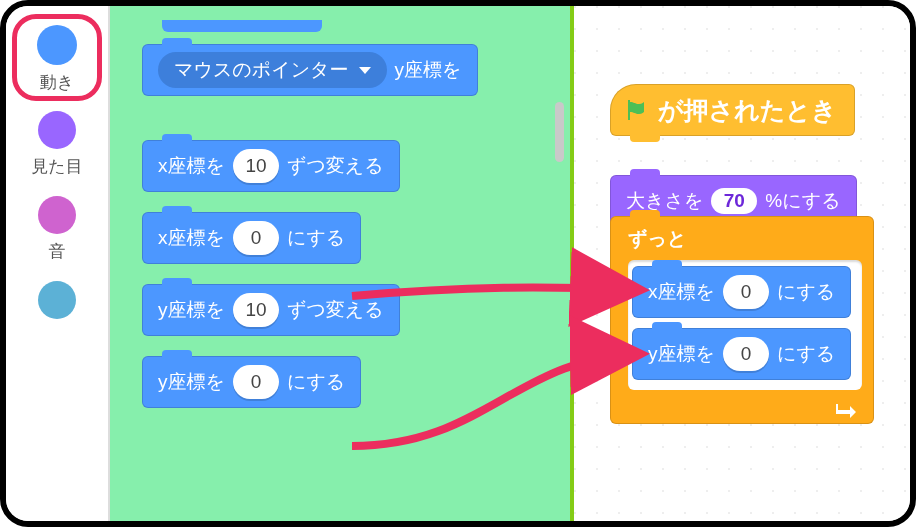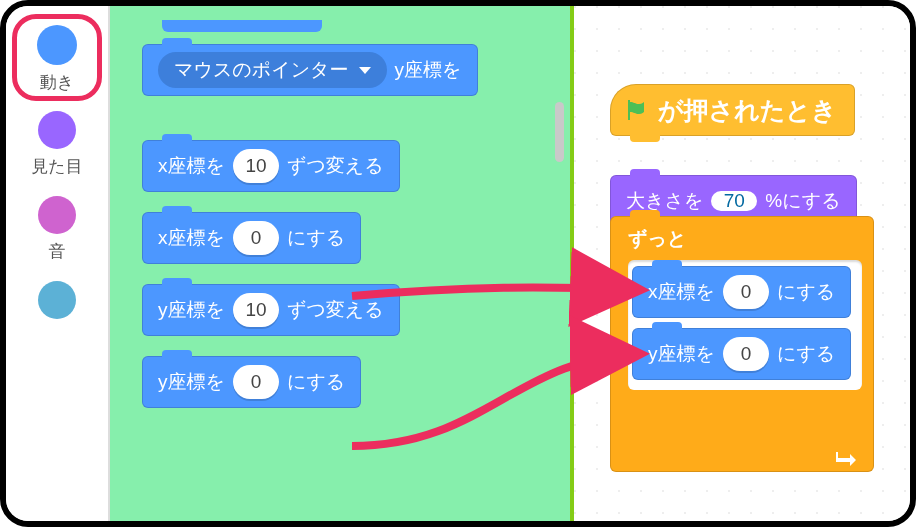--- a/index.html
+++ b/index.html
@@ -33,26 +33,26 @@
           background-image:radial-gradient(circle at 1px 1px,#eee 1px,transparent 0);
           background-size:22px 22px;}
 
   
   .hat{position:absolute;left:36px;top:78px;background:#ffbe30;color:#fff;font-size:25px;font-weight:600;display:flex;align-items:center;height:52px;border-radius:26px 6px 6px 6px;padding:0 18px 0 14px;box-shadow:inset 0 0 0 1px rgba(0,0,0,.15);}
   .hat .flag{width:24px;height:24px;margin-right:10px;flex:none;}
   .hat::after{content:"";position:absolute;bottom:-6px;left:20px;width:30px;height:8px;background:#ffbe30;border-radius:0 0 4px 4px;}
 
   
   .looks{position:absolute;left:36px;top:144px;background:#9966ff;color:#fff;font-size:19px;font-weight:500;display:flex;align-items:center;height:52px;border-radius:6px;padding:0 16px;box-shadow:inset 0 0 0 1px rgba(0,0,0,.15);margin-top:25px;}
-  .looks .slot{background:#fff;color:#0369a1;min-width:46px;height:20px;border-radius:17px;display:inline-flex;align-items:center;justify-content:center;margin:0 8px;font-weight:400;}
+  .looks .slot{background:#fff;color:#6d28d9;min-width:46px;height:26px;border-radius:17px;display:inline-flex;align-items:center;justify-content:center;margin:0 8px;font-weight:700;}
   .looks::before{content:"";position:absolute;top:-6px;left:20px;width:30px;height:8px;background:#9966ff;border-radius:4px 4px 0 0;}
   .looks::after{content:"";position:absolute;bottom:-6px;left:20px;width:30px;height:8px;background:#9966ff;border-radius:0 0 4px 4px;}
 
   
-  .forever{position:absolute;left:36px;top:210px;width:264px;height:256px;background:#ffab19;border-radius:6px;color:#fff;font-size:19px;font-weight:600;box-shadow:inset 0 0 0 1px rgba(0,0,0,.15);}
+  .forever{position:absolute;left:36px;top:210px;width:264px;height:208px;background:#ffab19;border-radius:6px;color:#fff;font-size:19px;font-weight:600;box-shadow:inset 0 0 0 1px rgba(0,0,0,.15);}
   .forever::before{content:"";position:absolute;top:-6px;left:20px;width:30px;height:8px;background:#ffab19;border-radius:4px 4px 0 0;}
   .forever-label{position:absolute;top:10px;left:18px;}
   .forever-mouth{position:absolute;left:18px;top:44px;right:12px;height:130px;background:#fff;border-radius:6px;box-shadow:inset 0 2px 2px rgba(0,0,0,.15);}
   .forever .loop-arrow{position:absolute;right:16px;bottom:6px;color:#fff;}
 
   .forever .mblock{position:absolute;left:22px;}
   #fx{top:50px;}
   #fy{top:112px;}
 
   

